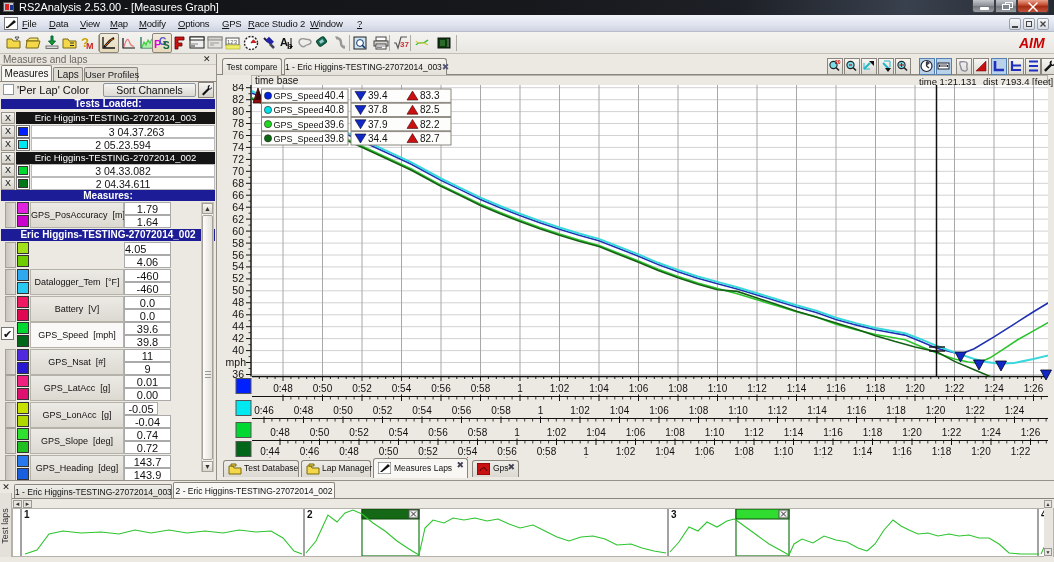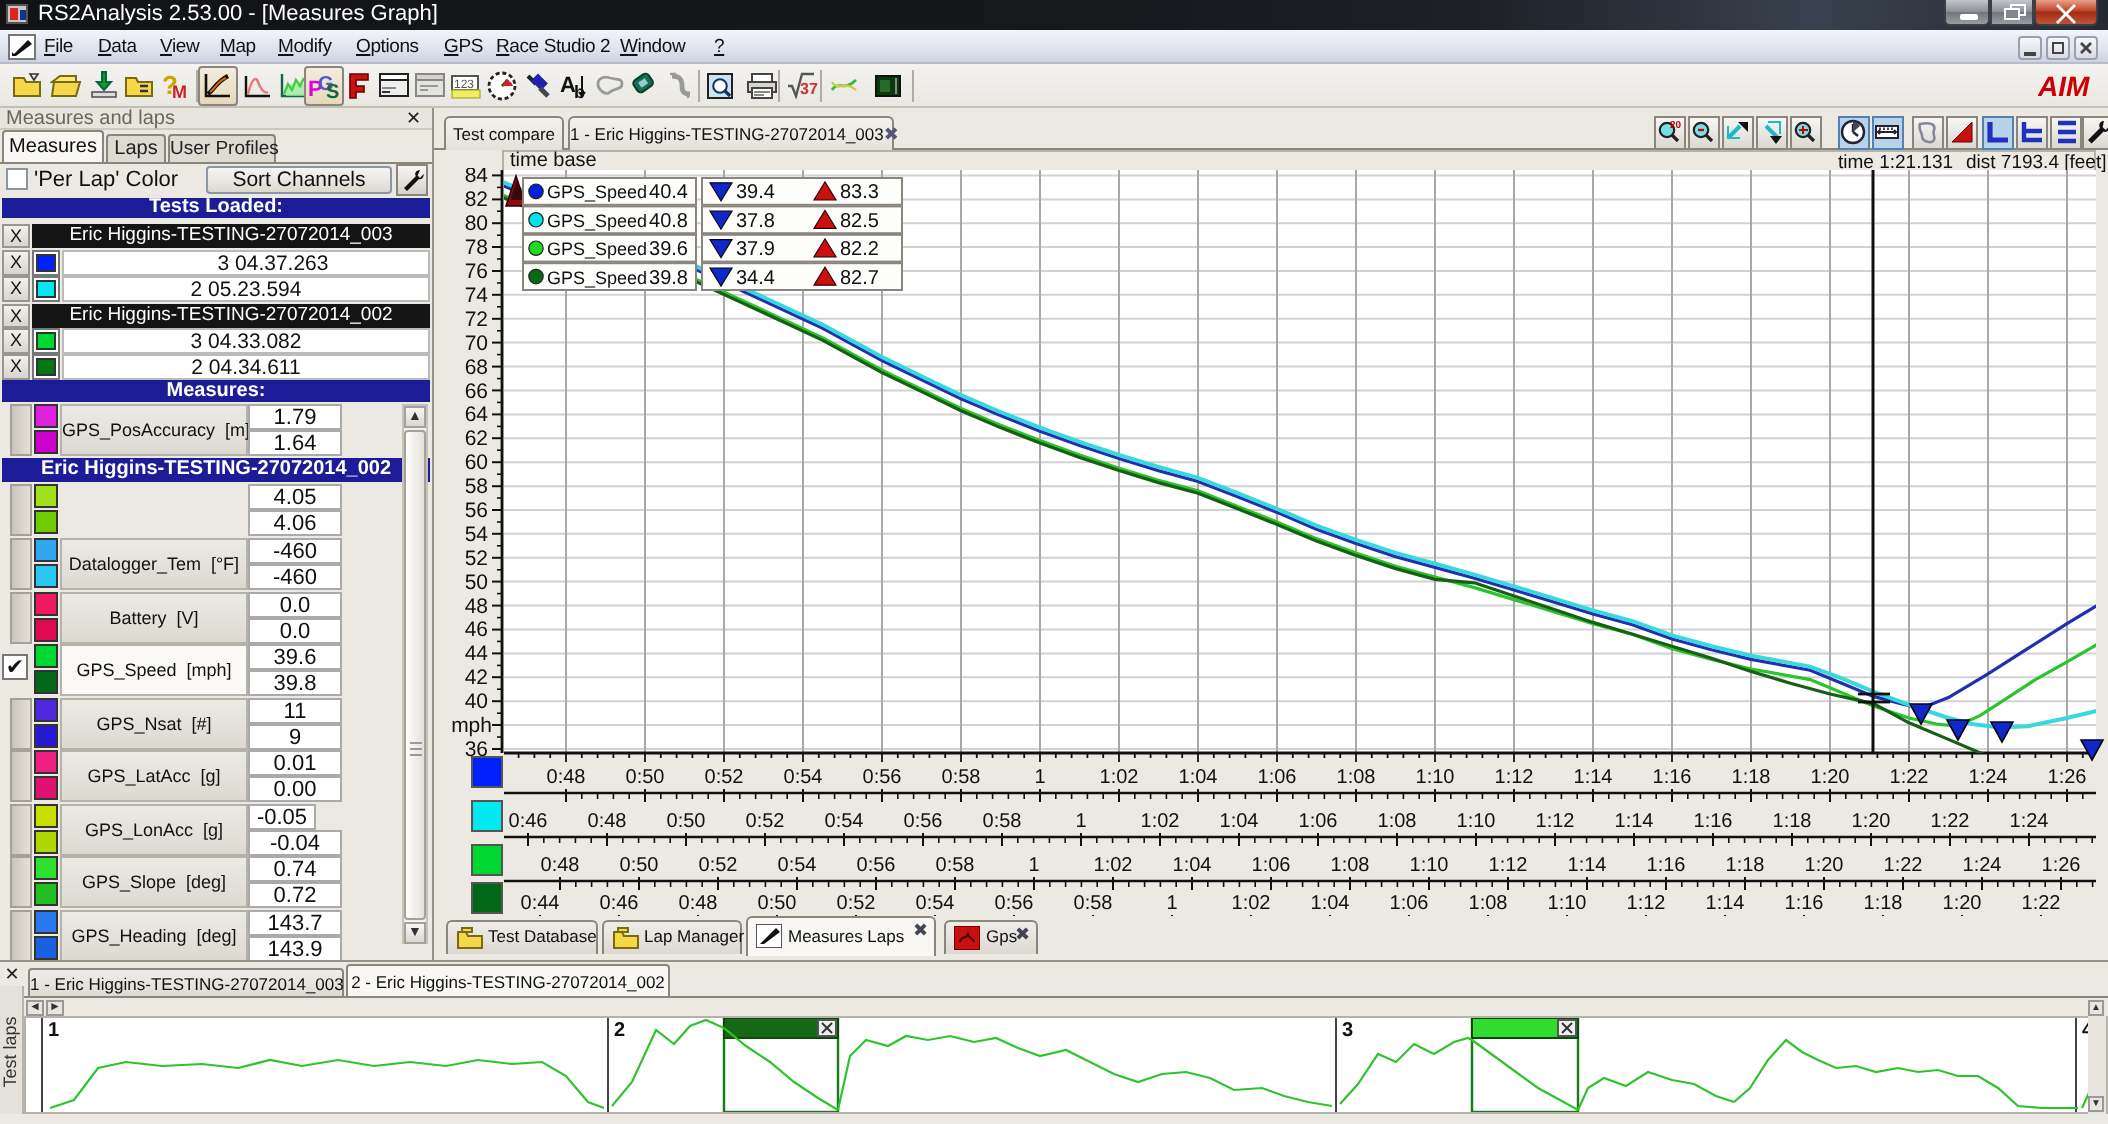--- a/index.html
+++ b/index.html
@@ -217,21 +217,21 @@
     <div class="abs" style="left:5px;top:148px;width:11px;height:26px;background:linear-gradient(90deg,#c9c5bd,#e3e0d9);border:1px solid #a5a199;"></div>
     <div class="abs" style="left:17px;top:148px;width:12px;height:12px;background:#e022e0;border:1px solid #333;"></div>
     <div class="abs" style="left:17px;top:161px;width:12px;height:12px;background:#cc00cc;border:1px solid #333;"></div>
     <div class="abs" style="left:30px;top:148px;width:94px;height:26px;background:linear-gradient(#eceae5,#dcd9d1);border:1px solid #b5b2aa;color:#111;font-size:9px;text-align:center;line-height:24px;">GPS_PosAccuracy&nbsp;&nbsp;[m]</div>
     <div class="abs" style="left:124px;top:148px;width:47px;height:13px;background:#fff;border:1px solid #aaa;color:#111;font-size:11px;text-align:center;line-height:12px;">1.79</div>
     <div class="abs" style="left:124px;top:161px;width:47px;height:13px;background:#fff;border:1px solid #aaa;color:#111;font-size:11px;text-align:center;line-height:12px;">1.64</div>
     <div class="abs" style="left:1px;top:174.5px;width:214px;height:12px;background:#1c1c96;color:#fff;font-weight:bold;font-size:10px;text-align:center;line-height:12px;">Eric Higgins-TESTING-27072014_002</div>
     <div class="abs" style="left:5px;top:188px;width:11px;height:26px;background:linear-gradient(90deg,#c9c5bd,#e3e0d9);border:1px solid #a5a199;"></div>
     <div class="abs" style="left:17px;top:188px;width:12px;height:12px;background:#a2e01c;border:1px solid #333;"></div>
     <div class="abs" style="left:17px;top:201px;width:12px;height:12px;background:#6ecc00;border:1px solid #333;"></div>
-    <div class="abs" style="left:124px;top:188px;width:47px;height:13px;background:#fff;border:1px solid #aaa;color:#111;font-size:11px;text-align:center;line-height:12px;">4.05</div>
+    <div class="abs" style="left:124px;top:188px;width:47px;height:13px;background:#fff;border:1px solid #aaa;color:#111;font-size:11px;text-align:left;line-height:12px;">4.05</div>
     <div class="abs" style="left:124px;top:201px;width:47px;height:13px;background:#fff;border:1px solid #aaa;color:#111;font-size:11px;text-align:center;line-height:12px;">4.06</div>
     <div class="abs" style="left:5px;top:215px;width:11px;height:26px;background:linear-gradient(90deg,#c9c5bd,#e3e0d9);border:1px solid #a5a199;"></div>
     <div class="abs" style="left:17px;top:215px;width:12px;height:12px;background:#30a8f0;border:1px solid #333;"></div>
     <div class="abs" style="left:17px;top:228px;width:12px;height:12px;background:#28c8f0;border:1px solid #333;"></div>
     <div class="abs" style="left:30px;top:215px;width:94px;height:26px;background:linear-gradient(#eceae5,#dcd9d1);border:1px solid #b5b2aa;color:#111;font-size:9px;text-align:center;line-height:24px;">Datalogger_Tem&nbsp;&nbsp;[°F]</div>
     <div class="abs" style="left:124px;top:215px;width:47px;height:13px;background:#fff;border:1px solid #aaa;color:#111;font-size:11px;text-align:center;line-height:12px;">-460</div>
     <div class="abs" style="left:124px;top:228px;width:47px;height:13px;background:#fff;border:1px solid #aaa;color:#111;font-size:11px;text-align:center;line-height:12px;">-460</div>
     <div class="abs" style="left:5px;top:241.5px;width:11px;height:26px;background:linear-gradient(90deg,#c9c5bd,#e3e0d9);border:1px solid #a5a199;"></div>
     <div class="abs" style="left:17px;top:241.5px;width:12px;height:12px;background:#f01860;border:1px solid #333;"></div>
     <div class="abs" style="left:17px;top:254.5px;width:12px;height:12px;background:#e00850;border:1px solid #333;"></div>

